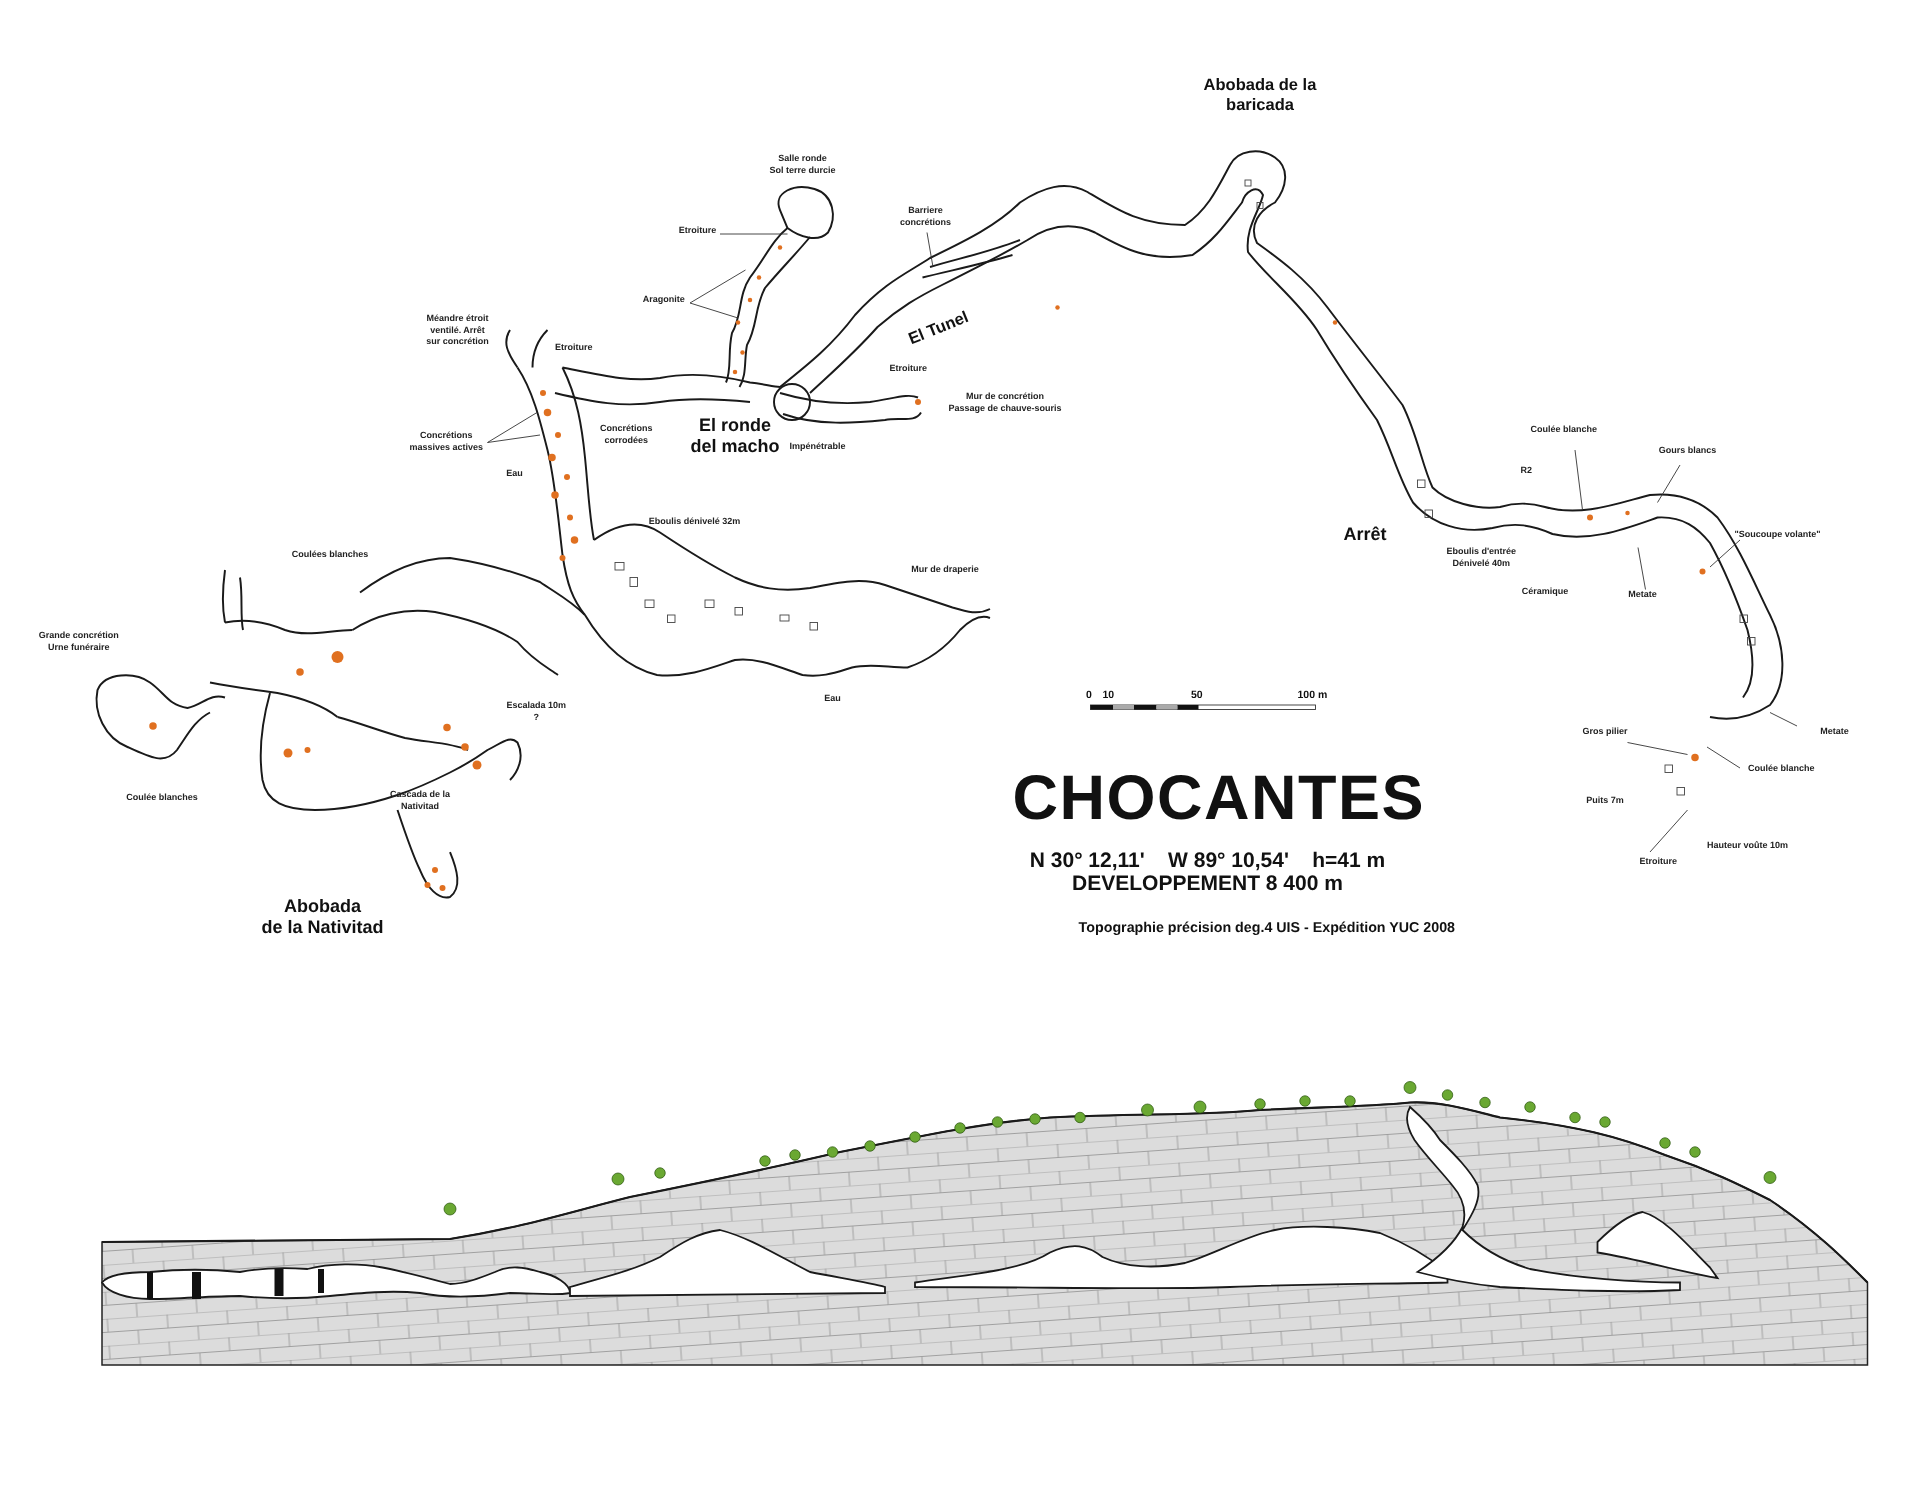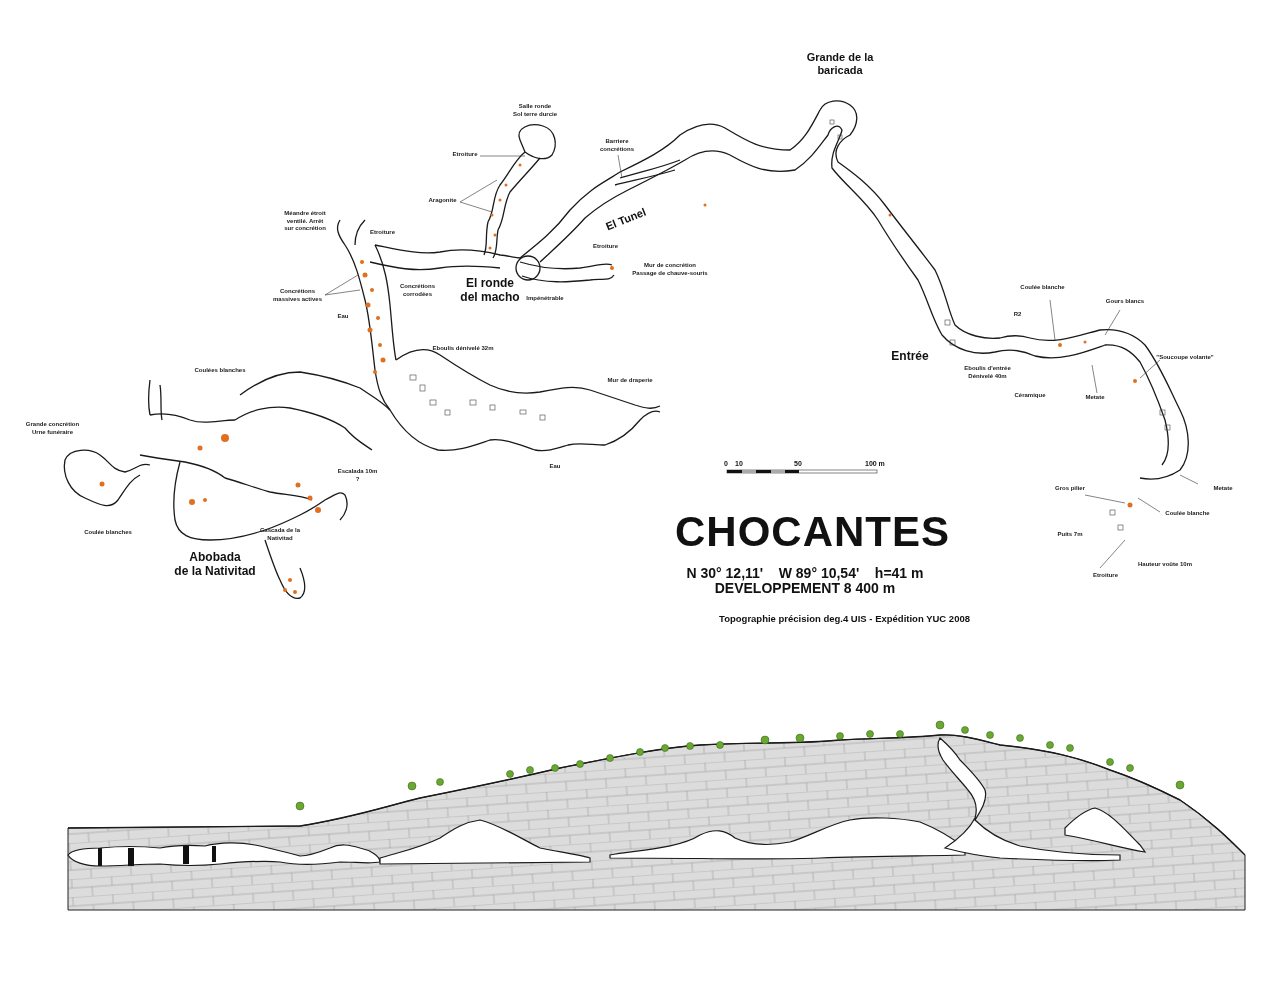--- a/index.html
+++ b/index.html
@@ -126,34 +126,34 @@
     <rect x="727" y="470" width="150" height="3" fill="#fff" stroke="#333" stroke-width="0.6"></rect>
     <rect x="727" y="470" width="15" height="3" fill="#111"></rect>
     <rect x="742" y="470" width="14" height="3" fill="#aaa"></rect>
     <rect x="756" y="470" width="15" height="3" fill="#111"></rect>
     <rect x="771" y="470" width="14" height="3" fill="#aaa"></rect>
     <rect x="785" y="470" width="14" height="3" fill="#111"></rect>
   </g>
 </svg>
 
 <div class="big" style="left:780px;top:51px;width:120px;font-size:11px;">
-  <div>Grande de la</div>
+  <div>Abobada de la</div>
   <div>baricada</div>
 </div>
 <div class="big" style="left:450px;top:276px;width:80px;font-size:12px;">
   <div>El ronde</div>
   <div>del macho</div>
 </div>
 <div class="big" style="left:596px;top:213px;width:60px;font-size:11px;transform:rotate(-22deg);">
   <div>El Tunel</div>
 </div>
 <div class="big" style="left:880px;top:349px;width:60px;font-size:12px;">
-  <div>Entrée</div>
-</div>
-<div class="big" style="left:160px;top:550px;width:110px;font-size:12px;">
+  <div>Arrêt</div>
+</div>
+<div class="big" style="left:160px;top:597px;width:110px;font-size:12px;">
   <div>Abobada</div>
   <div>de la Nativitad</div>
 </div>
 
 <div class="lbl" style="left:500px;top:103px;width:70px;">
   <div>Salle ronde</div>
   <div>Sol terre durcie</div>
 </div>
 <div class="lbl" style="left:450px;top:151px;width:30px;">
   <div>Etroiture</div>

